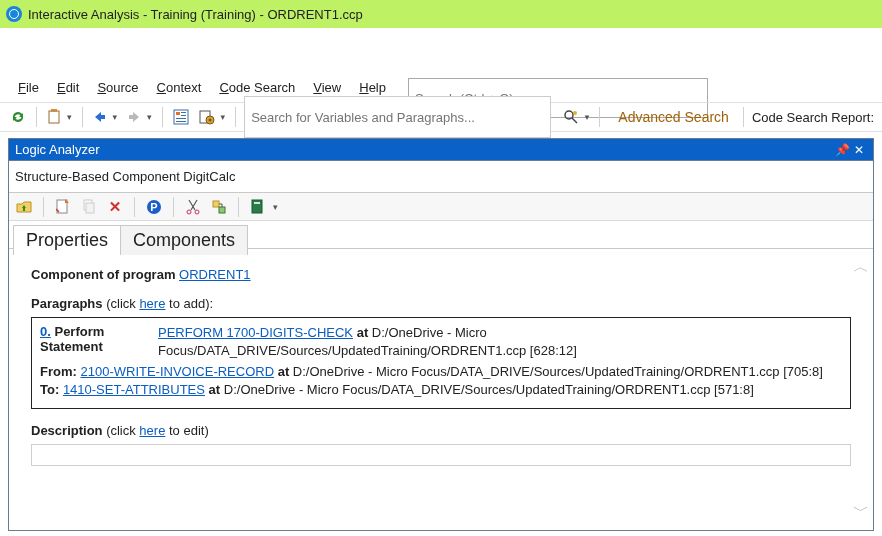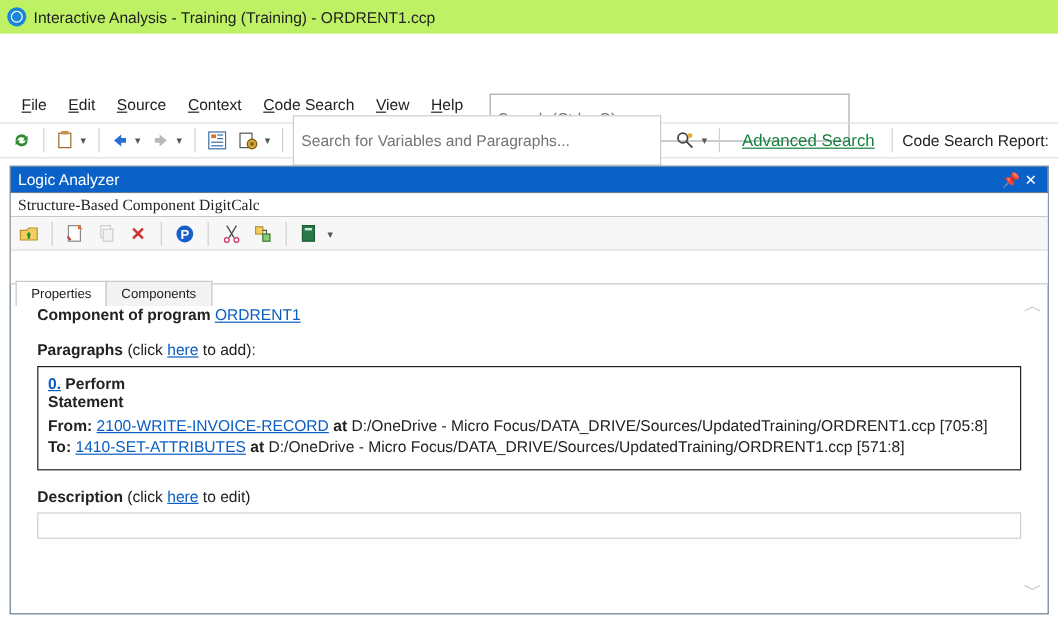--- a/index.html
+++ b/index.html
@@ -10,32 +10,32 @@
   .titlebar-title { font-size: 13px; }
   .menubar { display: flex; align-items: flex-start; height: 30px; padding: 6px 12px; gap: 6px; margin-top: 44px; }
   .menubar .mitem { padding: 2px 6px; cursor: default; }
   .menubar .mitem u { text-decoration: underline; }
   .menubar .search { margin-left: 10px; width: 300px; height: 40px; border: 1px solid #a9a9a9; background: #fff; padding: 2px 6px; color: #777; font-size: 13px; }
   .toolbar { display: flex; align-items: center; height: 30px; padding: 2px 8px; gap: 6px; border-top: 1px solid #e0e0e0; border-bottom: 1px solid #e0e0e0; }
   .tbtn { display: inline-flex; align-items: center; justify-content: center; min-width: 18px; height: 20px; padding: 0 2px; cursor: default; }
   .sep { width: 1px; height: 20px; background: #d0d0d0; margin: 0 2px; }
   .tdrop { font-size: 9px; color: #555; margin-left: -2px; padding-right: 2px; }
   .varsearch { flex: 1; max-width: 310px; height: 22px; border: 1px solid #ccc; padding: 20px 6px; color: #888; font-size: 13px; background: #fff; }
-  .advlink { color: #15803d; text-decoration: underline; cursor: pointer; margin: 0 6px 0 10px; font-size: 14px; }
+  .advlink { color: #a16207; cursor: pointer; margin: 0 6px 0 10px; font-size: 14px; }
   .cs-report { font-size: 13px; color: #222; white-space: nowrap; }
-  .main { flex: 1; display: flex; flex-direction: column; padding: 6px 8px 24px 8px; }
+  .main { flex: 1; display: flex; flex-direction: column; padding: 6px 8px 5px 8px; }
   .panel { border: 1px solid #6b7b8c; flex: 1; display: flex; flex-direction: column; background: #fff; }
   .panel-header { background: #0a62c9; color: #fff; display: flex; align-items: center; height: 22px; padding: 0 6px; border-bottom: 1px solid #6b7b8c; font-size: 13px; }
   .panel-header .spacer { flex: 1; }
   .panel-header .pbtn { width: 16px; text-align: center; cursor: default; font-size: 12px; }
-  .panel-sub { height: 20px; display: flex; align-items: center; padding: 0 6px; border-bottom: 1px solid #c9c9c9; background: #fff; font-size: 13px; font-family: Liberation Serif, serif; }
+  .panel-sub { height: 32px; display: flex; align-items: center; padding: 0 6px; border-bottom: 1px solid #c9c9c9; background: #fff; font-size: 13px; }
   .panel-tools { height: 28px; display: flex; align-items: center; gap: 8px; padding: 0 6px; background: #f7f7f7; border-bottom: 1px solid #d9d9d9; }
   .pt-icon { width: 18px; height: 18px; display: inline-flex; align-items: center; justify-content: center; font-size: 13px; }
   .tabstrip { display: flex; align-items: flex-end; height: 28px; padding: 0 4px; border-bottom: 1px solid #c9c9c9; background: #fff; }
-  .tab { padding: 4px 12px; border: 1px solid #c9c9c9; border-bottom: none; background: #f3f3f3; margin-right: -1px; cursor: default; position: relative; top: 19px; font-size: 11px; }
+  .tab { padding: 4px 12px; border: 1px solid #c9c9c9; border-bottom: none; background: #f3f3f3; margin-right: -1px; cursor: default; position: relative; top: 7px; font-size: 18px; }
   .tab.active { background: #fff; }
   .content { flex: 1; padding: 18px 22px 10px 22px; position: relative; overflow: hidden; }
   .cbold { font-weight: bold; }
   .link { color: #0a5dc2; text-decoration: underline; cursor: pointer; }
   .section { margin-bottom: 14px; font-size: 13px; }
   .parabox { border: 1px solid #222; padding: 6px 8px; font-size: 13px; }
   .prow { display: flex; gap: 8px; margin-bottom: 4px; }
   .pidx { width: 110px; flex-shrink: 0; }
   .pbody { flex: 1; line-height: 1.35; }
   .desc-input { width: 100%; height: 22px; border: 1px solid #cfcfcf; background: #fff; margin-top: 6px; }
@@ -204,20 +204,25 @@
       </div>
 
       <div class="section">
         <span class="cbold">Paragraphs</span><span> (click </span><span class="link">here</span><span> to add):</span>
         <div class="parabox" style="margin-top:6px;">
           <div class="prow">
             <div class="pidx">
               <span class="link cbold">0.</span>
               <span> </span><span class="cbold">Perform Statement</span>
             </div>
+            <div class="pbody">
+              <span class="link">PERFORM 1700-DIGITS-CHECK</span>
+              <span>  </span><span class="cbold">at</span>
+              <span>  </span><span>D:/OneDrive - Micro Focus/DATA_DRIVE/Sources/UpdatedTraining/ORDRENT1.ccp [628:12]</span>
+            </div>
           </div>
           <div class="prow">
             <div class="pbody">
               <span class="cbold">From:</span>
               <span>  </span><span class="link">2100-WRITE-INVOICE-RECORD</span>
               <span>  </span><span class="cbold">at</span>
               <span>  </span><span>D:/OneDrive - Micro Focus/DATA_DRIVE/Sources/UpdatedTraining/ORDRENT1.ccp [705:8]</span><br>
               <span class="cbold">To:</span>
               <span>  </span><span class="link">1410-SET-ATTRIBUTES</span>
               <span>  </span><span class="cbold">at</span>

